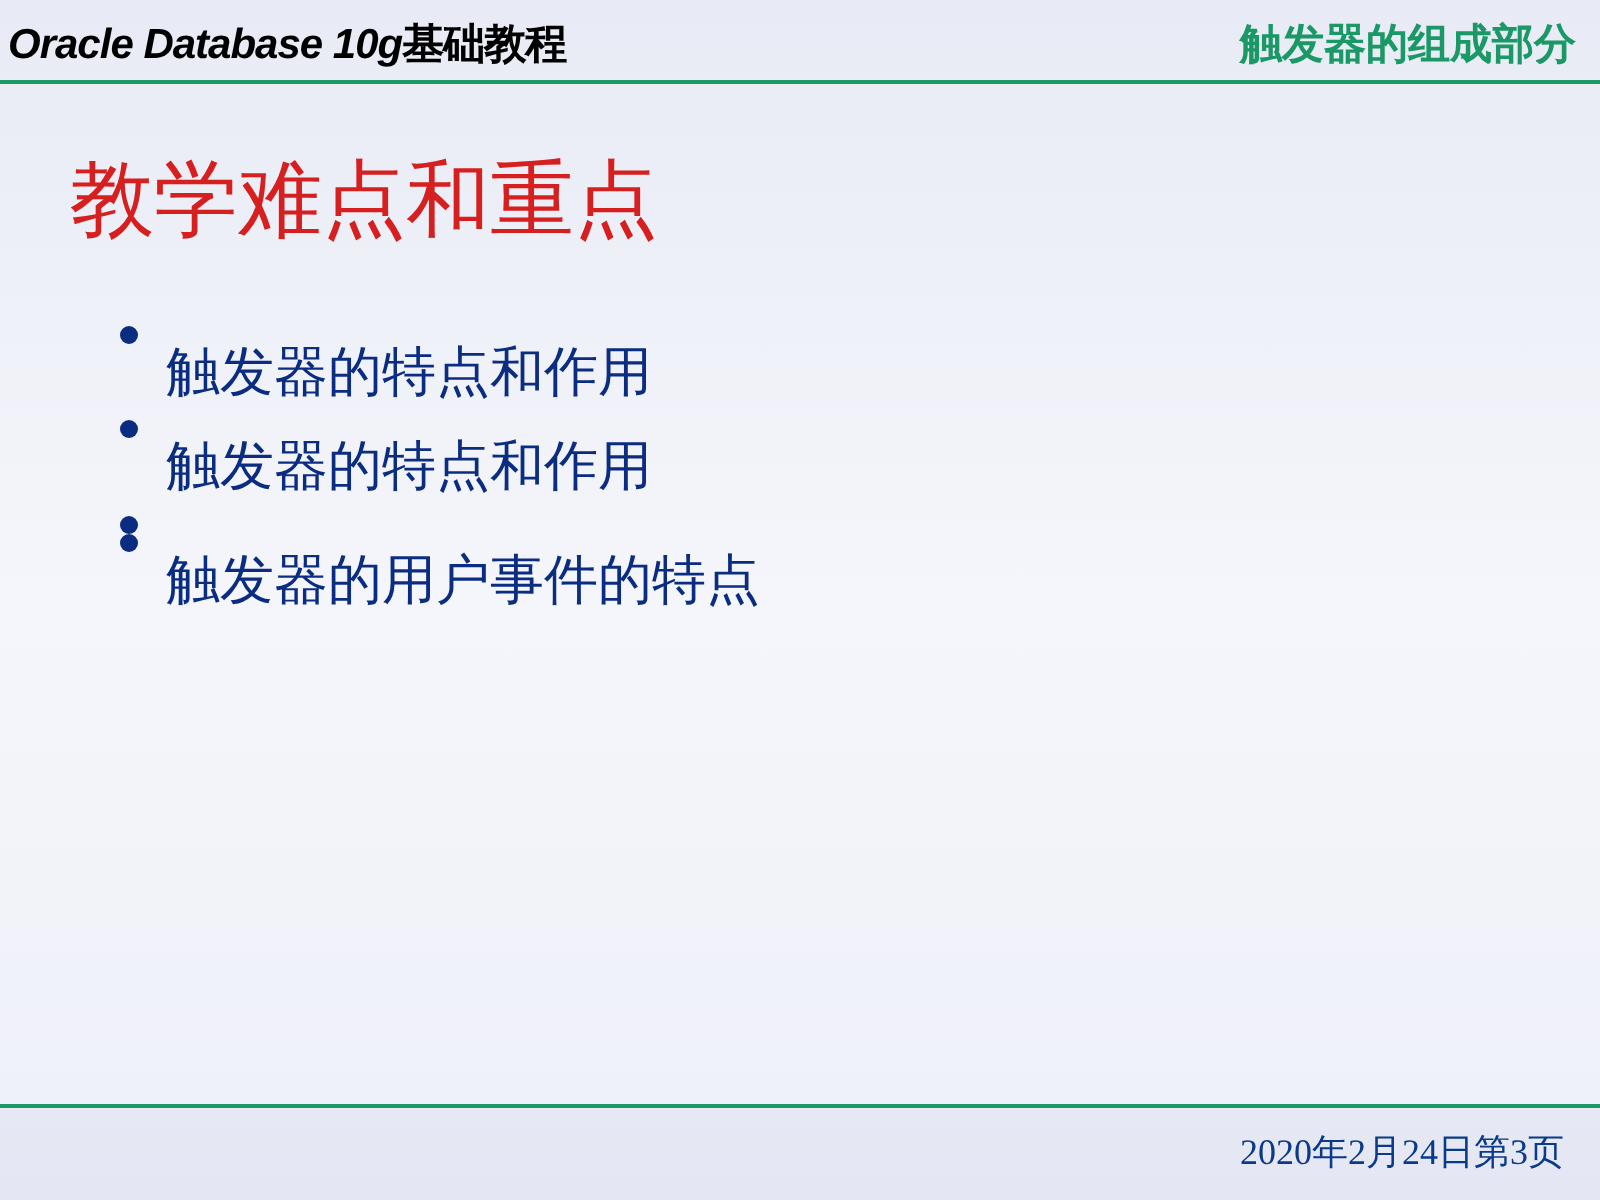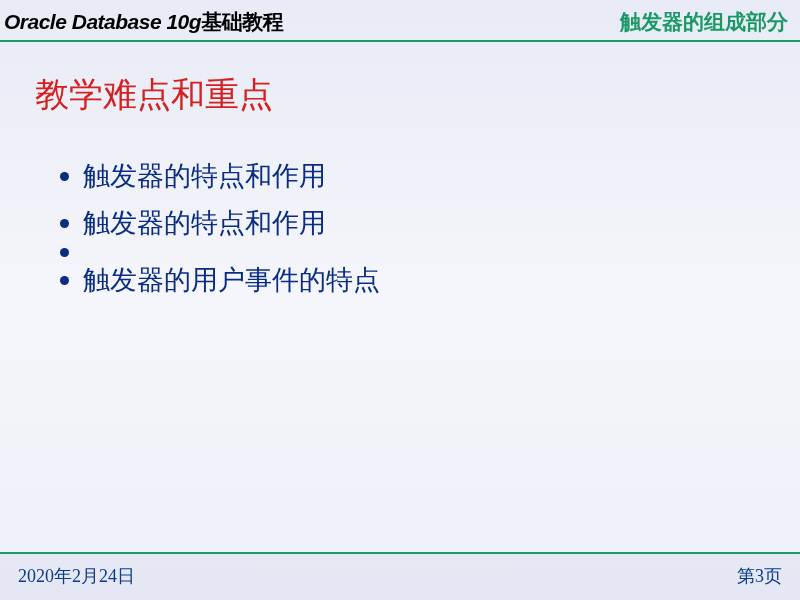--- a/index.html
+++ b/index.html
@@ -39,54 +39,54 @@
       color: #1a9966;
       font-size: 21px;
       font-weight: bold;
       font-family: "SimHei", sans-serif;
     }
     .content {
       padding: 30px 40px;
     }
     .title {
       color: #d62020;
-      font-size: 34px;
+      font-size: 42px;
       font-weight: normal;
       font-family: "SimSun", serif;
       margin-bottom: 35px;
       margin-left: -5px;
     }
     .bullet-list {
       list-style: none;
       padding-left: 20px;
     }
     .bullet-list li {
       color: #0a2d82;
       font-size: 27px;
       font-family: "SimSun", serif;
       line-height: 1.75;
       display: flex;
-      align-items: center;
+      align-items: flex-start;
     }
     .bullet {
       display: inline-block;
       width: 9px;
       height: 9px;
       background: #0a2d82;
       border-radius: 50%;
       margin-right: 14px;
       flex-shrink: 0;
     }
     .footer {
       position: absolute;
       bottom: 0;
       left: 0;
       right: 0;
       display: flex;
-      justify-content: space-between;
+      justify-content: flex-end;
       align-items: center;
       padding: 10px 18px 12px 18px;
       border-top: 2px solid #1a9966;
       background: linear-gradient(to bottom, #e6e9f4, #e4e7f3);
     }
     .footer-left, .footer-right {
       color: #0a3a8a;
       font-size: 18px;
       font-family: "SimSun", serif;
     }

